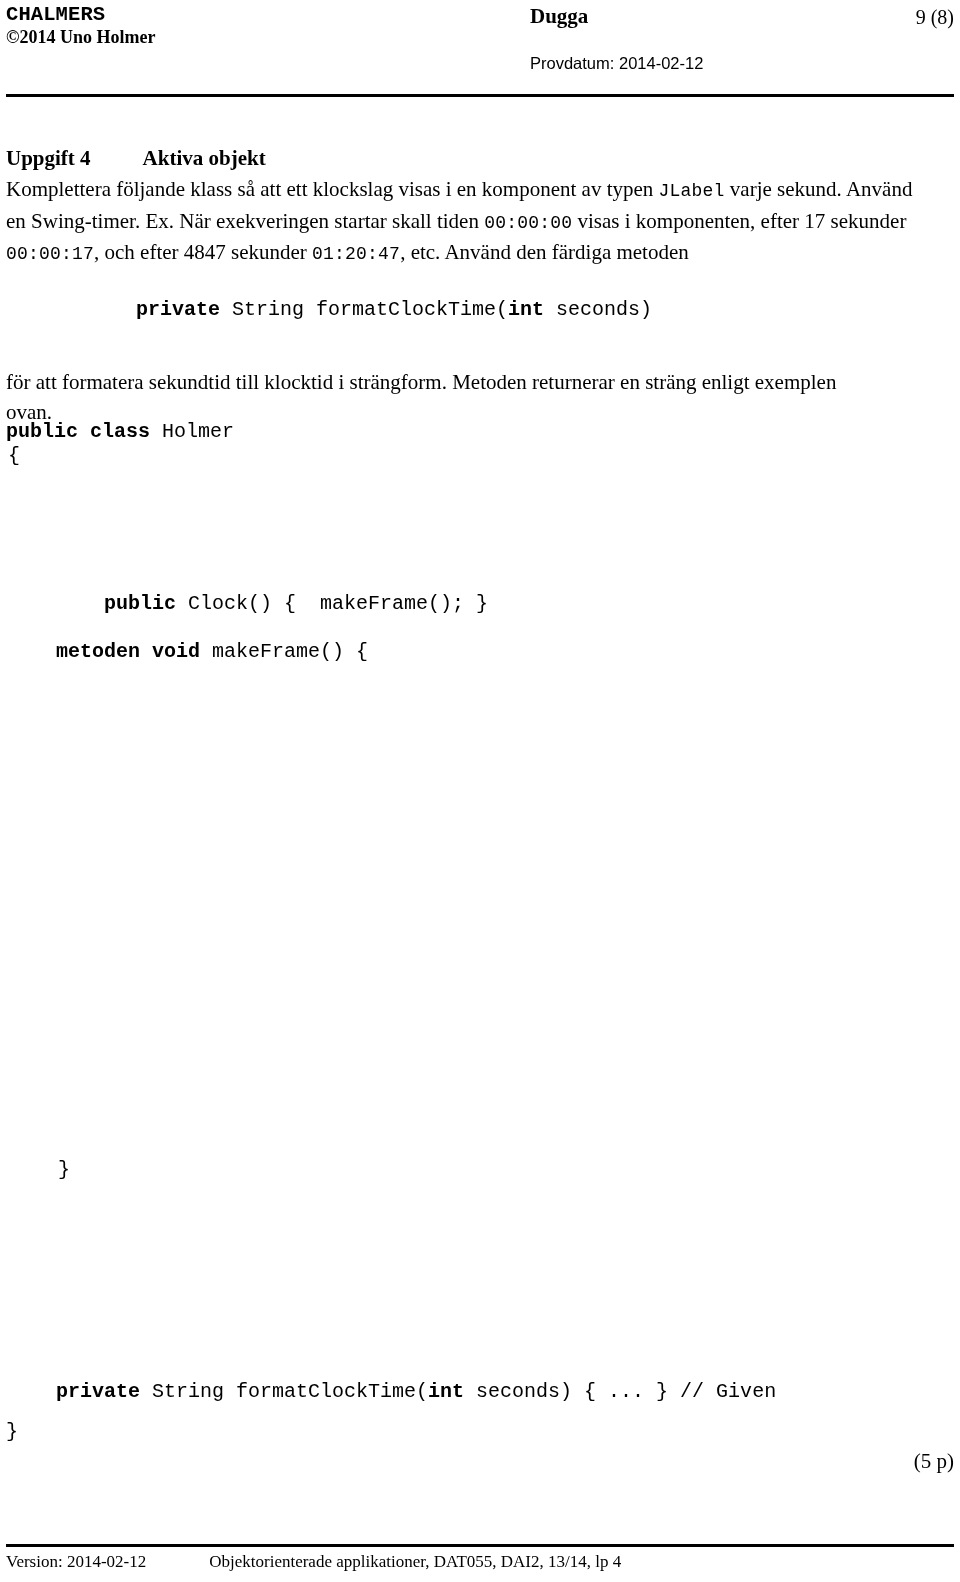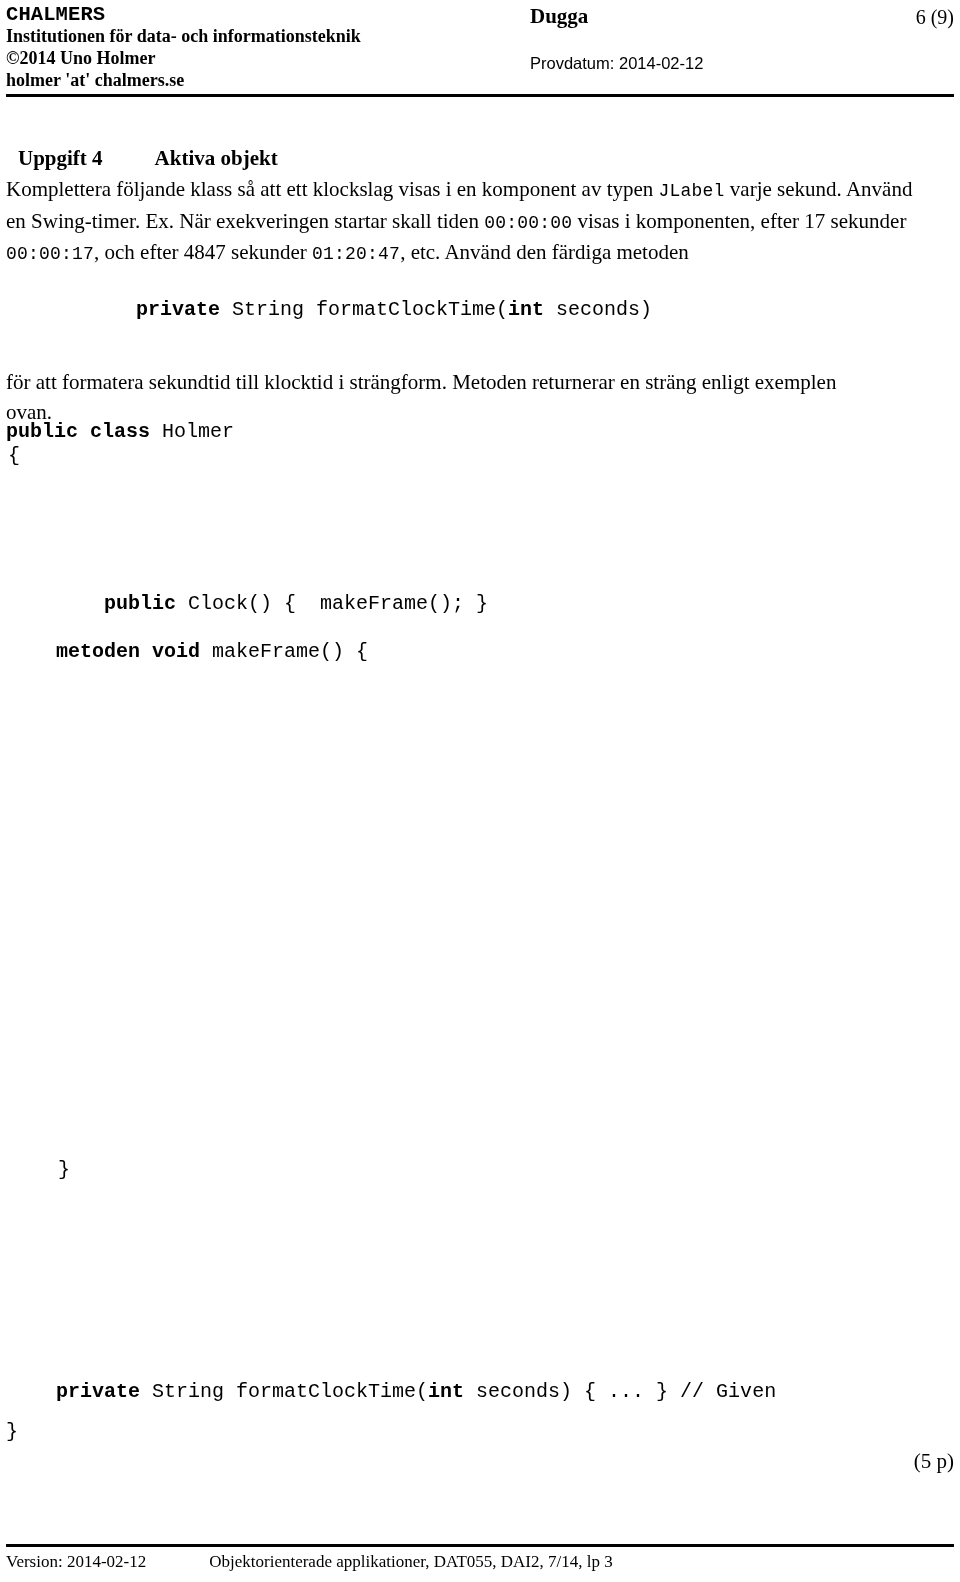--- a/index.html
+++ b/index.html
@@ -93,21 +93,21 @@
     left: 6px;
     top: 94px;
     width: 948px;
     height: 0;
     border-top: 3px solid #000;
   }
 
   
   .task-head {
     position: absolute;
-    left: 18px;
+    left: 6px;
     top: 146px;
     font-weight: bold;
     font-size: 21px;
     line-height: 25px;
     white-space: nowrap;
   }
   .task-head .gap {
     display: inline-block;
     width: 52px;
   }
@@ -200,26 +200,24 @@
   }
 </style>
 </head>
 <body>
 
 <div class="page">
 
   <div class="header">
     <div class="hdr-left">
       <div class="hdr-chalmers">CHALMERS</div>
-      <div class="hdr-dept">Institutionen för data- och informationsteknik</div>
       <div class="hdr-copy">©2014 Uno Holmer</div>
-      <div class="hdr-mail">holmer 'at' chalmers.se</div>
     </div>
     <div class="hdr-title">Dugga</div>
-    <div class="hdr-page">6 (9)</div>
+    <div class="hdr-page">9 (8)</div>
     <div class="hdr-date">Provdatum: 2014-02-12</div>
   </div>
   <div class="rule-top"></div>
 
   <div class="task-head">
     <span>Uppgift 4</span><span class="gap"></span><span>Aktiva objekt</span>
   </div>
 
   <div class="para para-1">
     <span>Komplettera följande klass så att ett klockslag visas i en komponent av typen </span><code>JLabel</code><span> varje sekund. Använd en Swing-timer. Ex. När exekveringen startar skall tiden </span><code>00:00:00</code><span> visas i komponenten, efter 17 sekunder </span><code>00:00:17</code><span>, och efter 4847 sekunder </span><code>01:20:47</code><span>, etc. Använd den färdiga metoden</span>
@@ -240,16 +238,16 @@
   <div class="code-line cl-closein">}</div>
 
   <div class="code-line cl-fmt"><b>private</b><span> String formatClockTime(</span><b>int</b><span> seconds) { ... } // Given</span></div>
 
   <div class="code-line cl-closeout">}</div>
 
   <div class="points">(5 p)</div>
 
   <div class="rule-bottom"></div>
   <div class="footer">
-    <span class="f-version">Version: 2014-02-12</span><span class="f-course">Objektorienterade applikationer, DAT055, DAI2, 7/14, lp 3</span>
+    <span class="f-version">Version: 2014-02-12</span><span class="f-course">Objektorienterade applikationer, DAT055, DAI2, 13/14, lp 4</span>
   </div>
 
 </div>
 
 </body></html>

